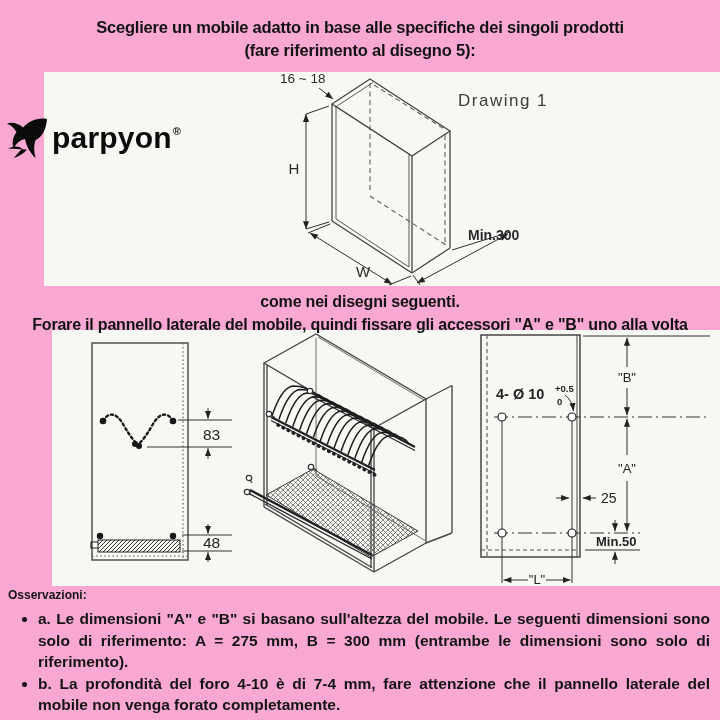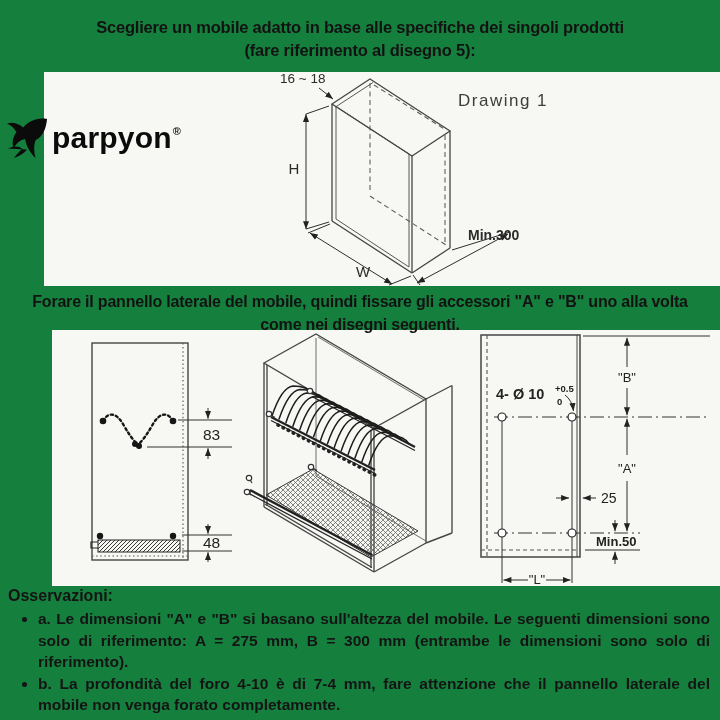--- a/index.html
+++ b/index.html
@@ -1,32 +1,32 @@
 <!DOCTYPE html>
 <html><head>
 <meta charset="utf-8">
 <style>
   html,body{margin:0;padding:0;background:#ffffff;}
-  .page{position:relative;width:720px;height:720px;background:#15803d;overflow:hidden;
+  .page{position:relative;width:720px;height:720px;background:#f9a8d4;overflow:hidden;
         font-family:"Liberation Sans",sans-serif;color:#141414;}
   .scan-band{position:absolute;background:#f7f7f4;}
   .band1{left:44px;top:72px;width:676px;height:214px;}
   .band2{left:52px;top:330px;width:668px;height:256px;}
   .center-text{position:absolute;left:0;width:720px;text-align:center;
                font-weight:bold;font-size:16px;line-height:23px;letter-spacing:-0.2px;color:#121212;}
   .title-block{top:16px;}
   .instruction-block{top:290px;}
   .logo{position:absolute;left:6px;top:116px;display:flex;align-items:flex-start;}
   .logo .brand{font-weight:bold;font-size:30px;letter-spacing:0.2px;color:#0b0b0b;
                line-height:44px;margin-left:4px;text-align:right;}
   .logo sup{font-size:11px;font-weight:bold;line-height:1;position:relative;top:10px;left:1px;}
   .fig{position:absolute;}
   svg text{font-family:"Liberation Sans",sans-serif;}
   .obs{position:absolute;left:8px;top:585px;width:702px;color:#141414;}
-  .obs h3{margin:0;font-size:16px;line-height:21px;}
+  .obs h3{margin:0;font-size:12px;line-height:21px;}
   .obs ul{margin:2px 0 0 0;padding-left:30px;}
   .obs li{font-size:15.5px;font-weight:bold;line-height:21.5px;text-align:justify;}
 </style>
 </head>
 <body>
 
 <div class="page">
 
   <div class="scan-band band1"></div>
   <div class="scan-band band2"></div>
@@ -85,22 +85,22 @@
       <line x1="41" y1="24" x2="55" y2="35" marker-end="url(#arr1)"></line>
     </g>
     <text x="2" y="19" font-size="13.5" fill="#2b2b2b">16 ~ 18</text>
     <text x="16" y="110" font-size="15" text-anchor="middle" fill="#2b2b2b">H</text>
     <text x="85" y="213" font-size="15" text-anchor="middle" fill="#2b2b2b">W</text>
     <text x="190" y="176" font-size="14" font-weight="bold" fill="#2b2b2b">Min.300</text>
     <text x="180" y="42" font-size="17" letter-spacing="1.5" fill="#3d3d3d">Drawing 1</text>
   </svg>
 
   <div class="center-text instruction-block">
+    <div>come nei disegni seguenti.</div>
     <div>Forare il pannello laterale del mobile, quindi fissare gli accessori "A" e "B" uno alla volta</div>
-    <div>come nei disegni seguenti.</div>
   </div>
 
   <svg class="fig" style="left:60px;top:335px;" width="180" height="240" viewBox="0 0 180 240">
     <defs>
       <marker id="arr2" viewBox="0 0 10 8" refX="9" refY="4" markerWidth="9" markerHeight="7" orient="auto-start-reverse">
         <path d="M0,0.5 L9,4 L0,7.5 Z" fill="#222"></path>
       </marker>
       <pattern id="hatchL" width="4" height="4" patternUnits="userSpaceOnUse">
         <path d="M0,4 L4,0" stroke="#222" stroke-width="0.9"></path>
       </pattern>

